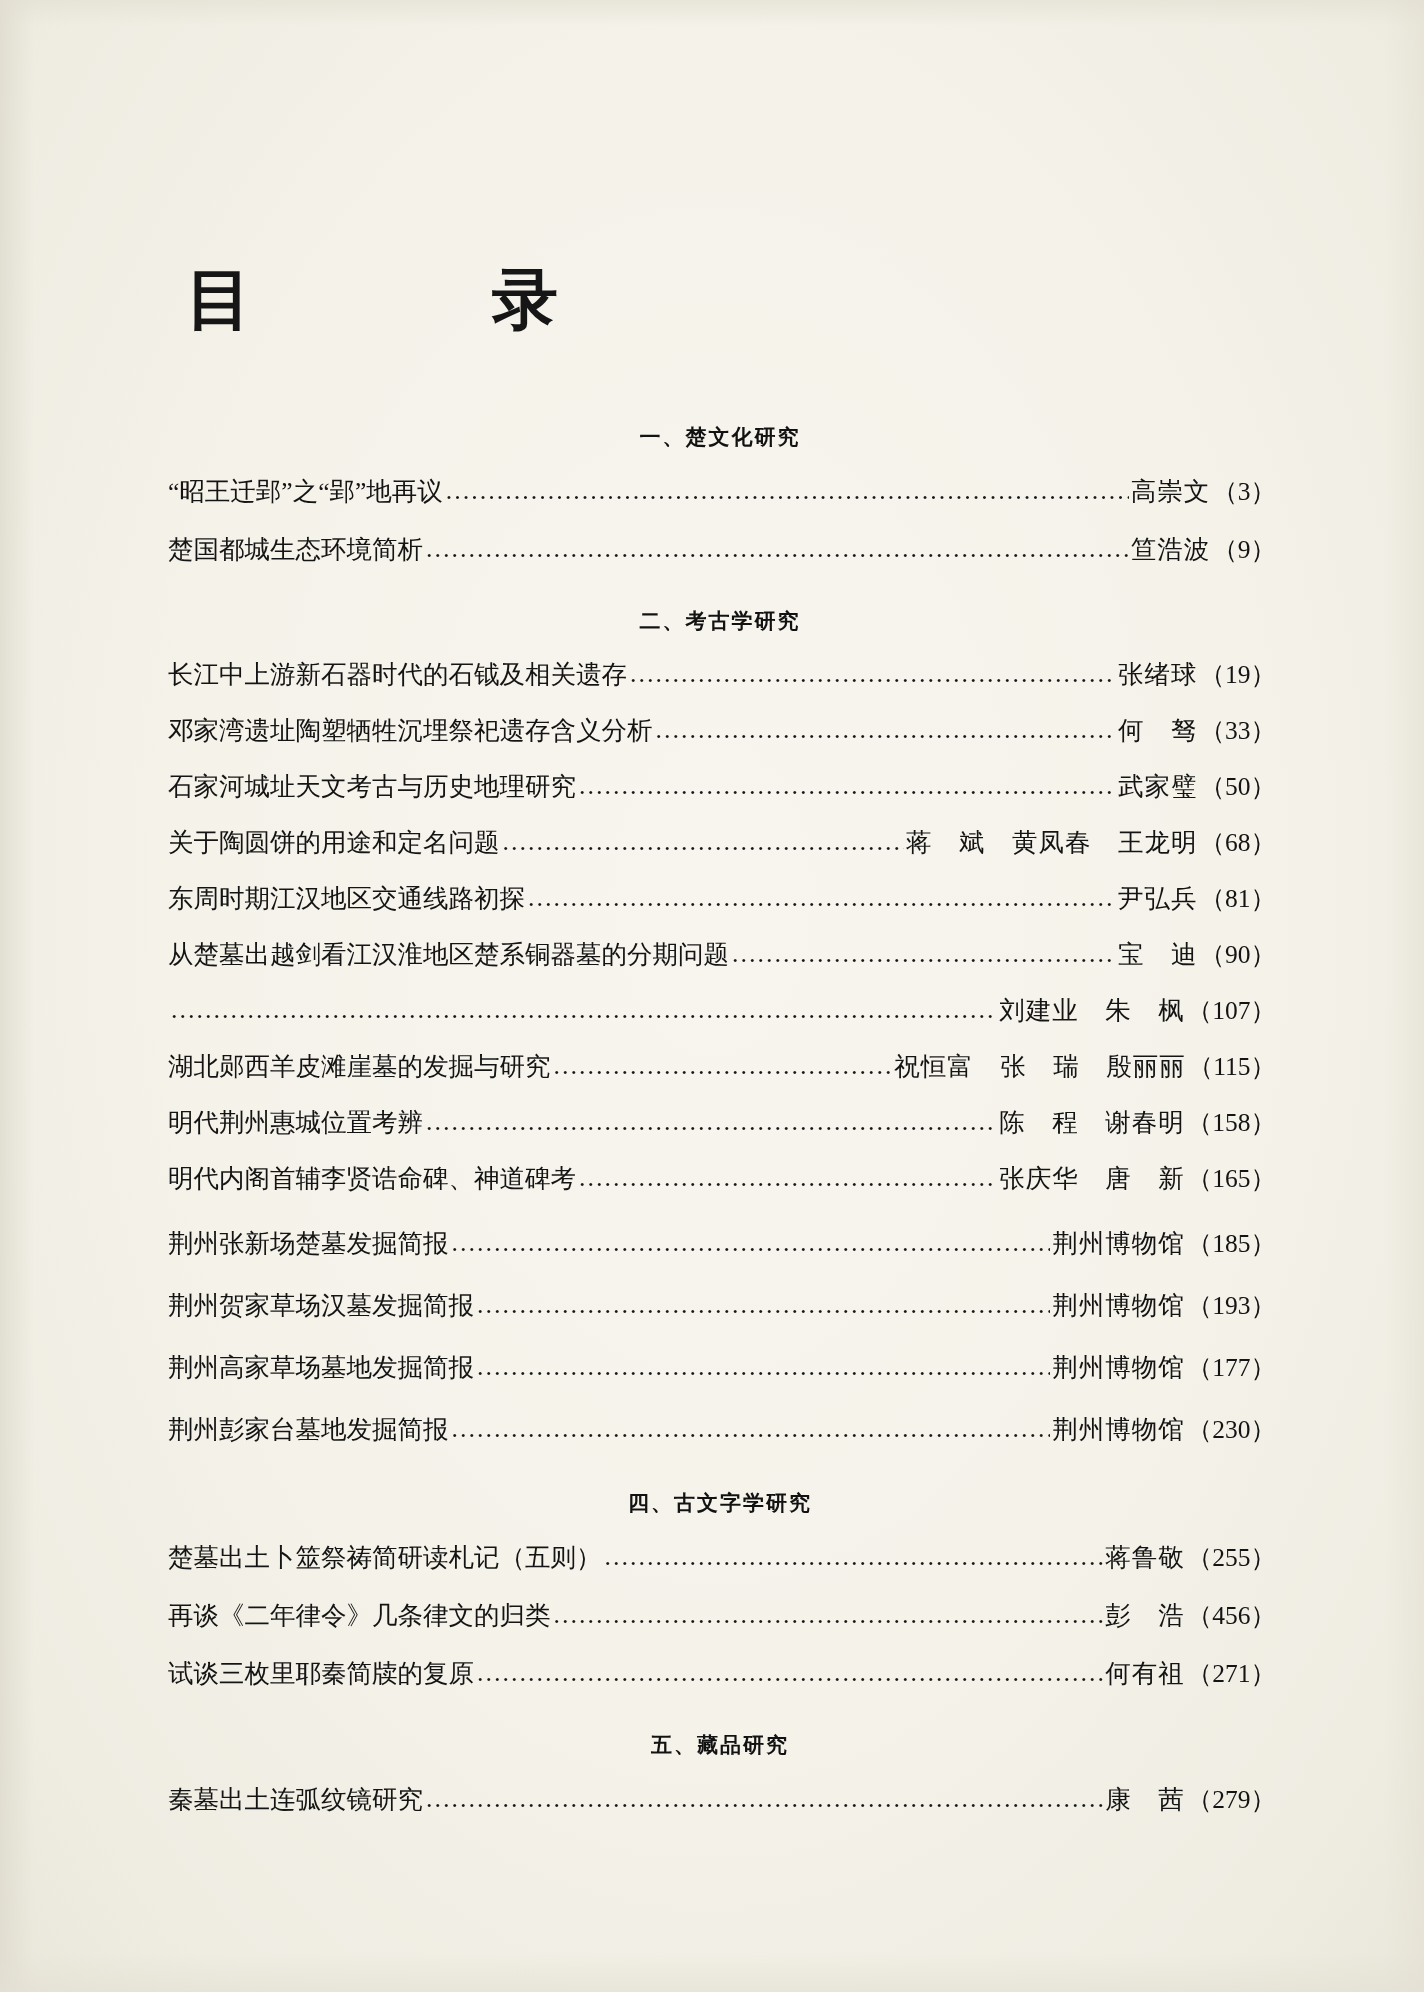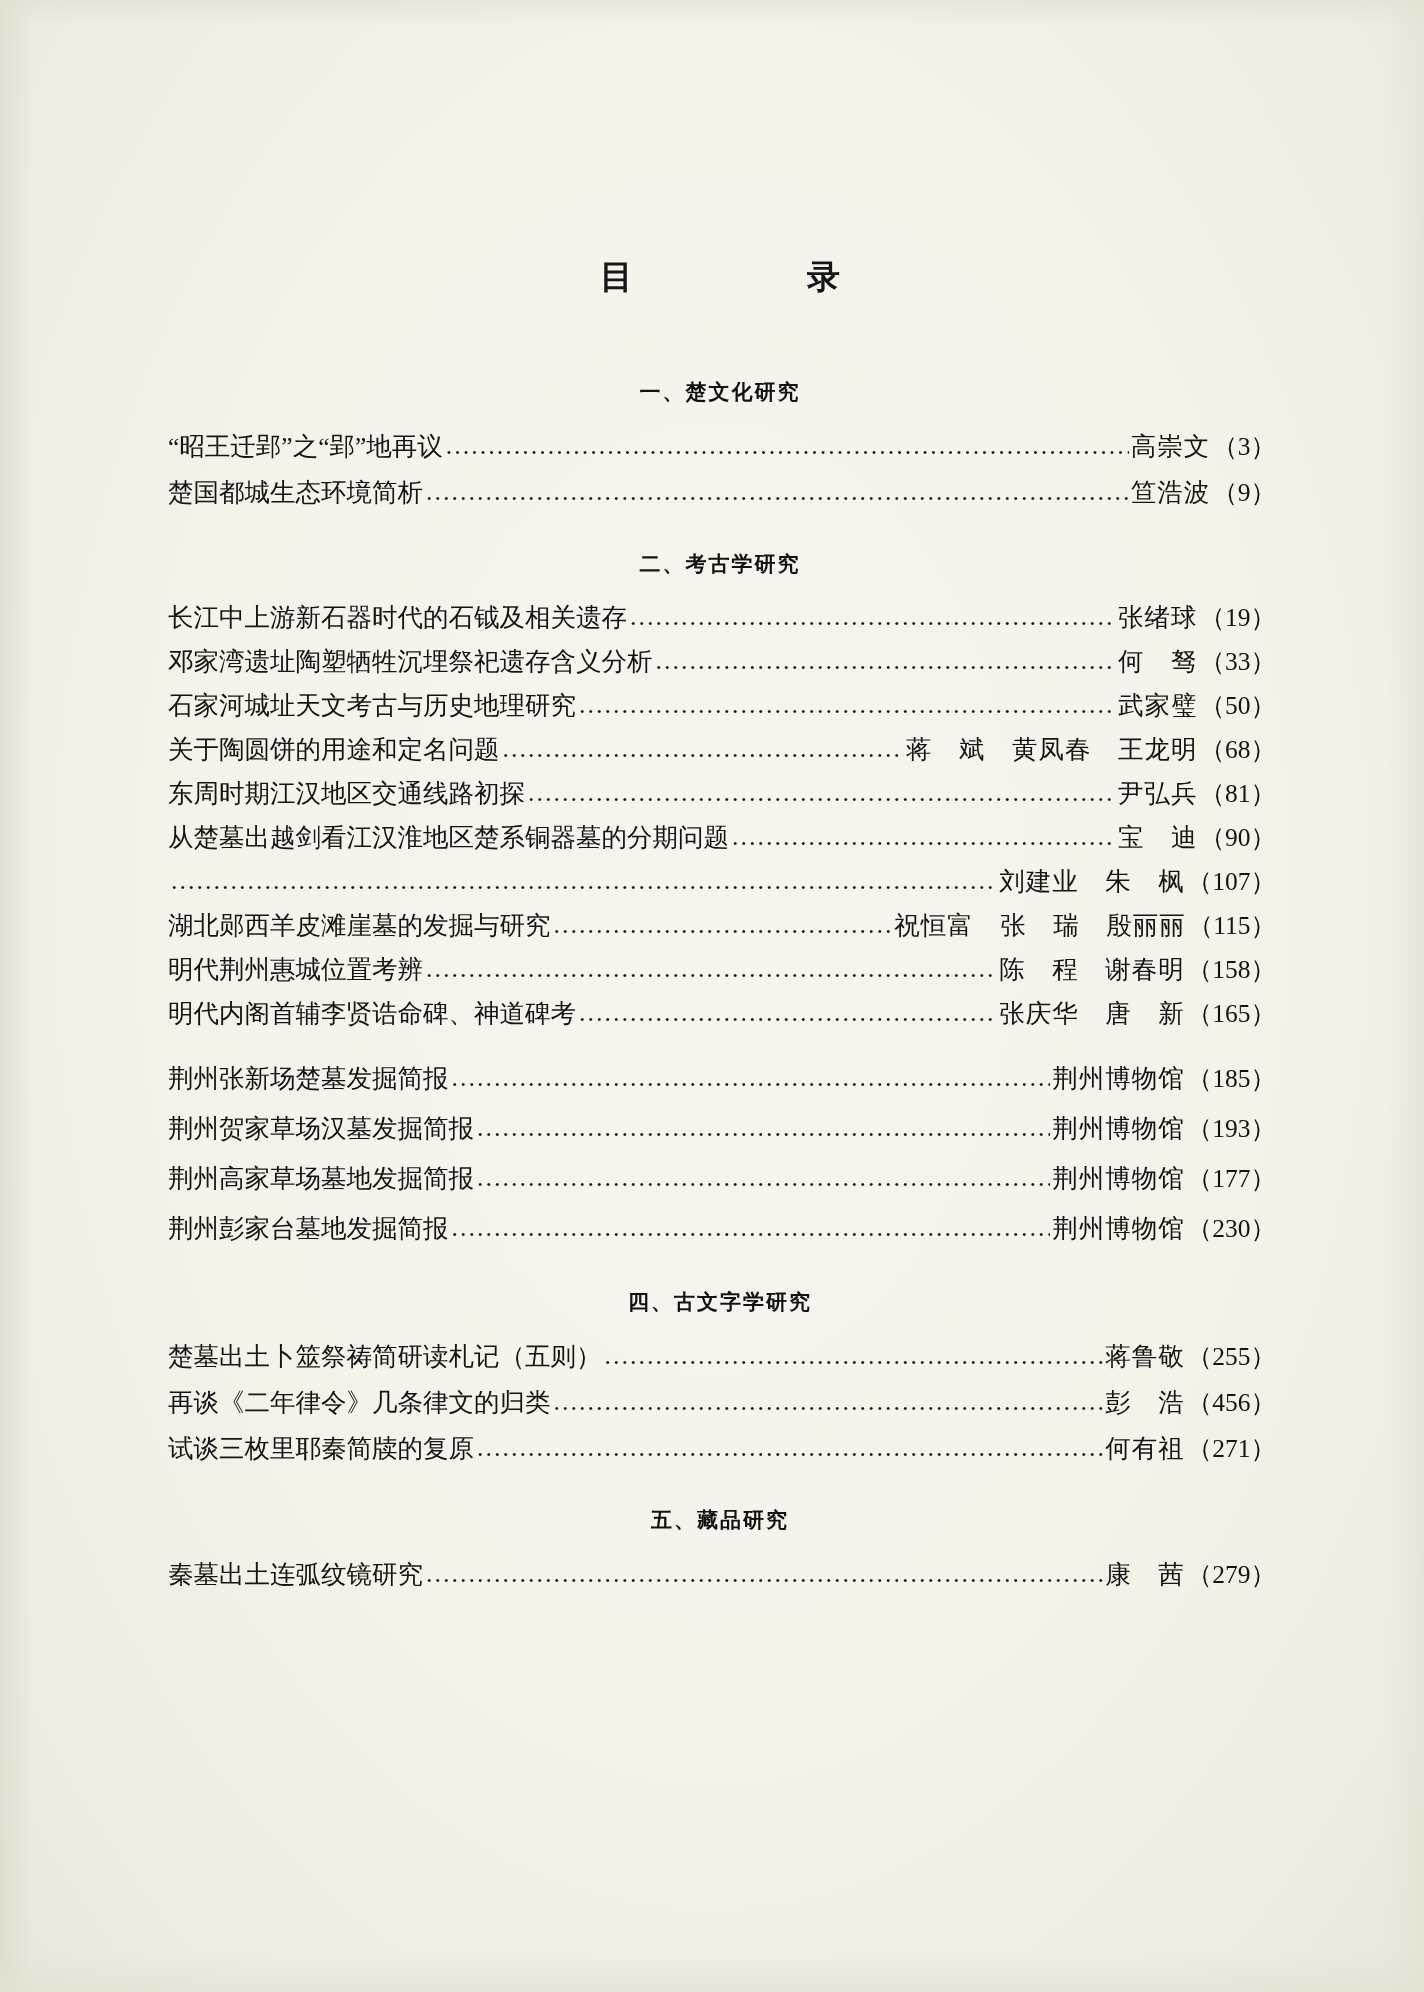--- a/index.html
+++ b/index.html
@@ -52,22 +52,21 @@
 
   .content {
     position: absolute;
     left: 150px;
     top: 0;
     width: 1140px;
     height: 100%;
   }
 
   .doc-title {
-    text-align: center;
-    font-size: 33px;
+    font-size: 66px;
     letter-spacing: 36px;
     font-weight: 700;
     color: #161616;
     margin-top: 255px;
     text-indent: 36px;
     font-family: "Liberation Serif", "DejaVu Serif", serif;
   }
 
   .section-title {
     text-align: center;
@@ -85,20 +84,21 @@
   }
 
   .entry {
     display: flex;
     align-items: baseline;
     font-size: 25.5px;
     line-height: 41px;
     color: #141414;
     white-space: nowrap;
     padding: 0 14px 0 18px;
+    margin-top: 12px;
   }
   .entry .etitle {
     flex: 0 0 auto;
   }
   .entry .leader {
     flex: 1 1 auto;
     overflow: hidden;
     white-space: nowrap;
     margin: 0 2px;
     color: #171717;

